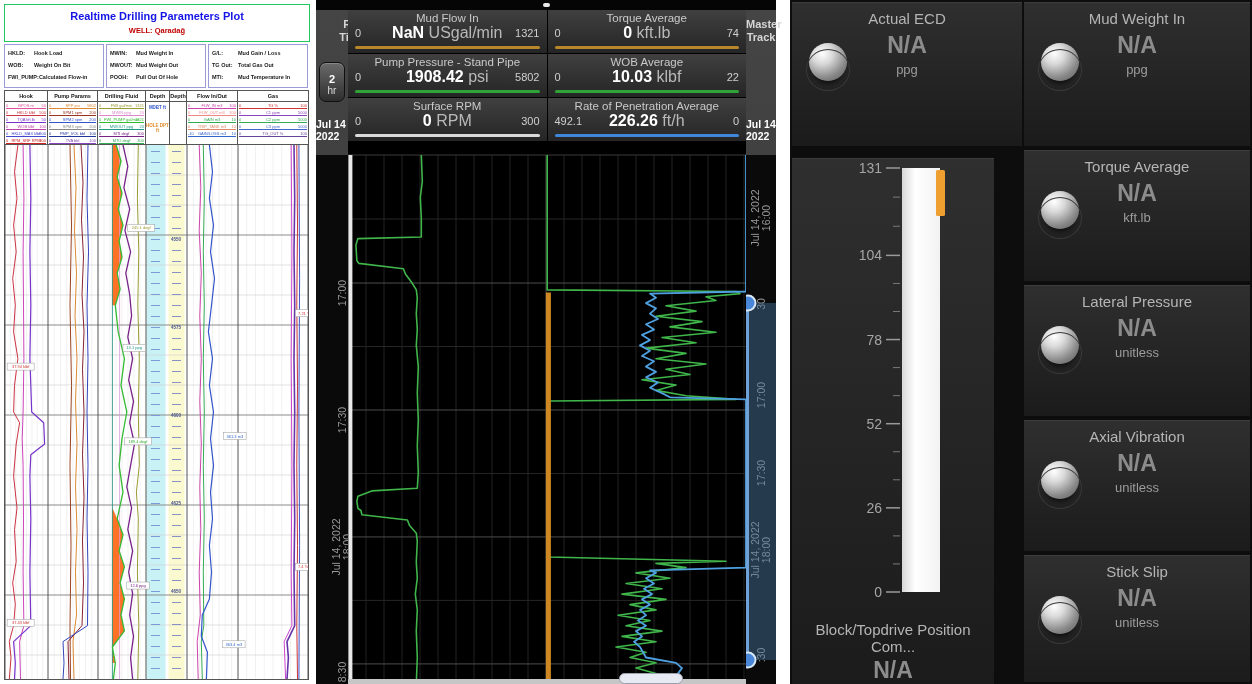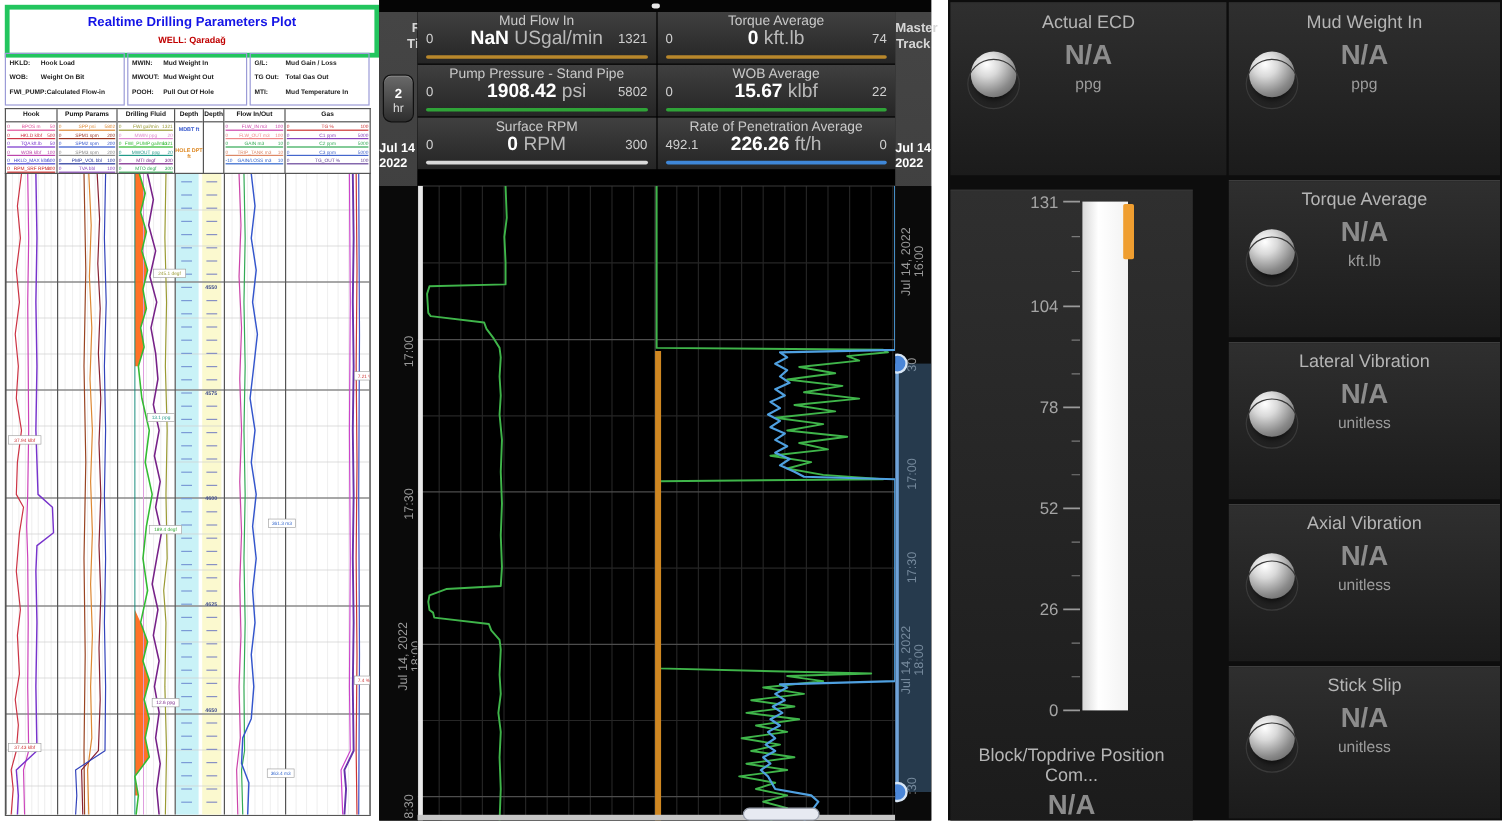--- a/index.html
+++ b/index.html
@@ -1,20 +1,20 @@
 <!DOCTYPE html>
 <html><head>
 <meta charset="utf-8">
 <style>
   html,body{margin:0;padding:0;background:#ffffff;font-family:"Liberation Sans",sans-serif;}
   .canvas{position:relative;width:1252px;height:684px;background:#ffffff;overflow:hidden;}
 
   
   .left-panel{position:absolute;left:4px;top:2px;width:306px;height:678px;background:#fff;}
-  .lp-titlebox{position:absolute;left:0;top:2px;width:304px;height:36px;border:4px solid #22c55e;}
+  .lp-titlebox{position:absolute;left:0;top:2px;width:304px;height:36px;border:1px solid #22c55e;}
   .lp-title{margin-top:5px;text-align:center;color:#1414e6;font-weight:bold;font-size:11px;}
   .lp-well{margin-top:4px;text-align:center;color:#c00000;font-weight:bold;font-size:7.5px;}
   .lp-legend{position:absolute;left:0;top:42px;width:304px;height:44px;display:flex;gap:2px;}
   .lp-legend .col{flex:1;border:1px solid #9b9bd7;padding:2px 3px;}
   .lp-legend .row{font-size:5.5px;color:#1a1a1a;font-weight:bold;line-height:12px;white-space:nowrap;}
   .lp-legend .abbr{display:inline-block;min-width:26px;}
   .lp-scales{position:absolute;left:0;top:88px;width:303px;height:54px;display:flex;border:1px solid #555;border-bottom:none;}
   .sc-col{border-right:1px solid #555;box-sizing:border-box;position:relative;}
   .sc-col:last-child{border-right:none;}
   .sc-title{font-size:5.5px;font-weight:bold;text-align:center;border-bottom:1px solid #555;height:10px;line-height:10px;color:#111;}
@@ -537,21 +537,21 @@
             <div class="g-title">Pump Pressure - Stand Pipe</div>
             <div class="g-min">0</div>
             <div class="g-max">5802</div>
             <div class="g-val"><span>1908.42</span><span class="unit"> psi</span></div>
             <div class="g-bar" style="background: rgb(47, 163, 56);"></div>
           </div>
           <div class="gauge">
             <div class="g-title">WOB Average</div>
             <div class="g-min">0</div>
             <div class="g-max">22</div>
-            <div class="g-val"><span>15.67</span><span class="unit"> klbf</span></div>
+            <div class="g-val"><span>10.03</span><span class="unit"> klbf</span></div>
             <div class="g-bar" style="background: rgb(47, 163, 56);"></div>
           </div>
           <div class="gauge">
             <div class="g-title">Surface RPM</div>
             <div class="g-min">0</div>
             <div class="g-max">300</div>
             <div class="g-val"><span>0</span><span class="unit"> RPM</span></div>
             <div class="g-bar" style="background: rgb(217, 217, 217);"></div>
           </div>
           <div class="gauge">
@@ -644,21 +644,21 @@
         <div class="c-unit">ppg</div>
         <div class="sphere"></div>
       </div>
       <div class="card" style="left: 234px; top: 150px; width: 226px; height: 131px;">
         <div class="c-title">Torque Average</div>
         <div class="c-val">N/A</div>
         <div class="c-unit">kft.lb</div>
         <div class="sphere"></div>
       </div>
       <div class="card" style="left: 234px; top: 285px; width: 226px; height: 131px;">
-        <div class="c-title">Lateral Vibration</div>
+        <div class="c-title">Lateral Pressure</div>
         <div class="c-val">N/A</div>
         <div class="c-unit">unitless</div>
         <div class="sphere"></div>
       </div>
       <div class="card" style="left: 234px; top: 420px; width: 226px; height: 131px;">
         <div class="c-title">Axial Vibration</div>
         <div class="c-val">N/A</div>
         <div class="c-unit">unitless</div>
         <div class="sphere"></div>
       </div>

